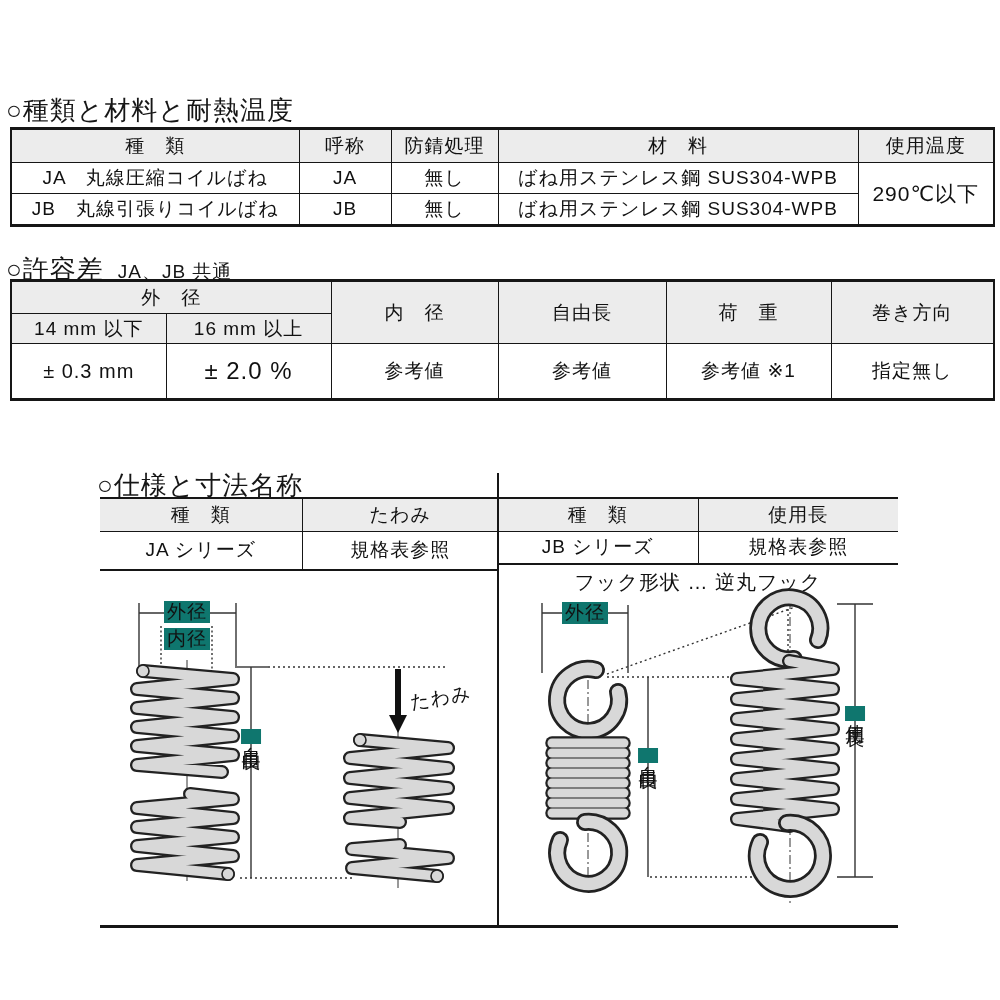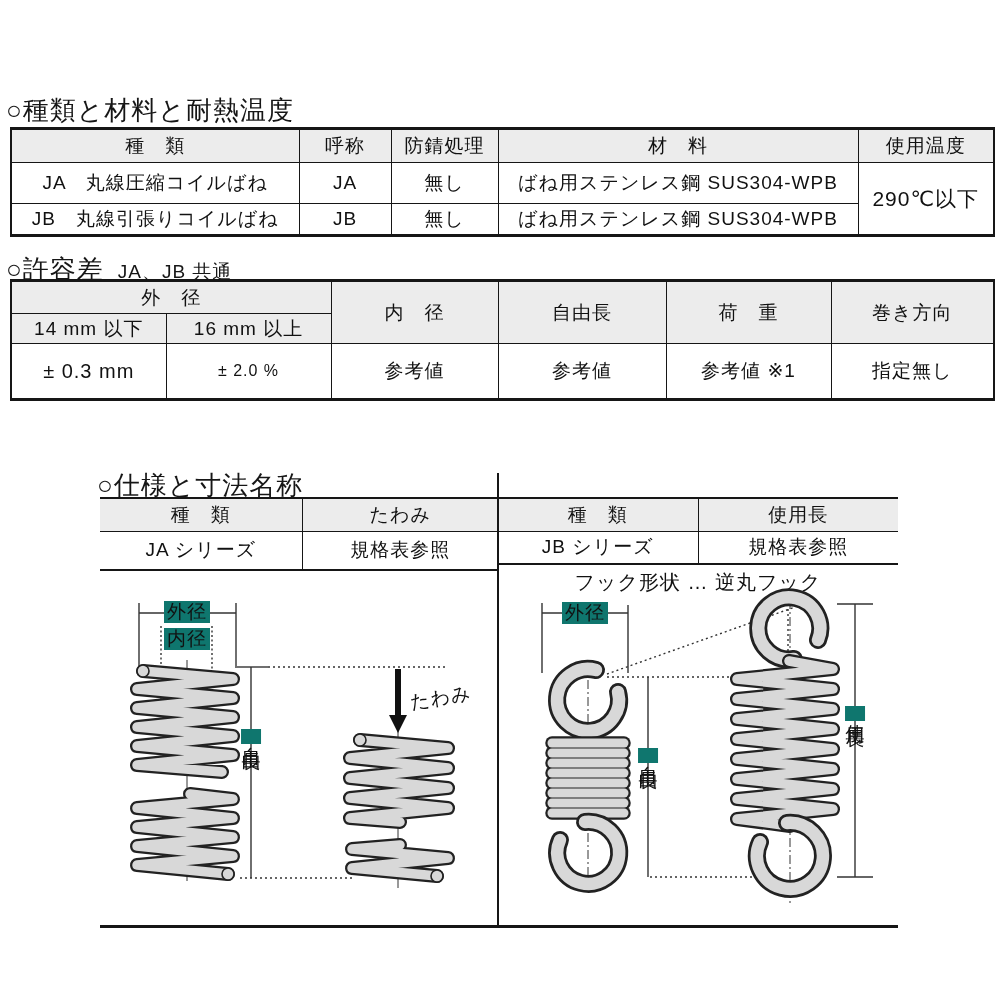--- a/index.html
+++ b/index.html
@@ -42,21 +42,21 @@
         <col style="width:136px">
       </colgroup>
     <tbody>
         <tr style="height:34px">
       <th class="hd">種　類</th>
       <th class="hd">呼称</th>
       <th class="hd">防錆処理</th>
       <th class="hd">材　料</th>
       <th class="hd">使用温度</th>
     </tr>
-    <tr style="height:41px">
+    <tr style="height:31px">
       <td>JA　丸線圧縮コイルばね</td>
       <td>JA</td>
       <td>無し</td>
       <td>ばね用ステンレス鋼 SUS304-WPB</td>
       <td rowspan="2" style="font-size:21px">290℃以下</td>
     </tr>
     <tr style="height:32px">
       <td>JB　丸線引張りコイルばね</td>
       <td>JB</td>
       <td>無し</td>
@@ -85,21 +85,21 @@
       <th class="hd" rowspan="2">自由長</th>
       <th class="hd" rowspan="2">荷　重</th>
       <th class="hd" rowspan="2">巻き方向</th>
     </tr>
     <tr style="height:30px">
       <th class="hd">14 mm 以下</th>
       <th class="hd">16 mm 以上</th>
     </tr>
     <tr style="height:56px">
       <td style="font-size:20px">±  0.3 mm</td>
-      <td style="font-size:16px">±  2.0 %</td>
+      <td style="font-size:24px">±  2.0 %</td>
       <td>参考値</td>
       <td>参考値</td>
       <td>参考値 ※1</td>
       <td>指定無し</td>
     </tr>
   </tbody>
     </table>
 
   <div class="title" style="left:97px;top:435px;">○仕様と寸法名称</div>
 

